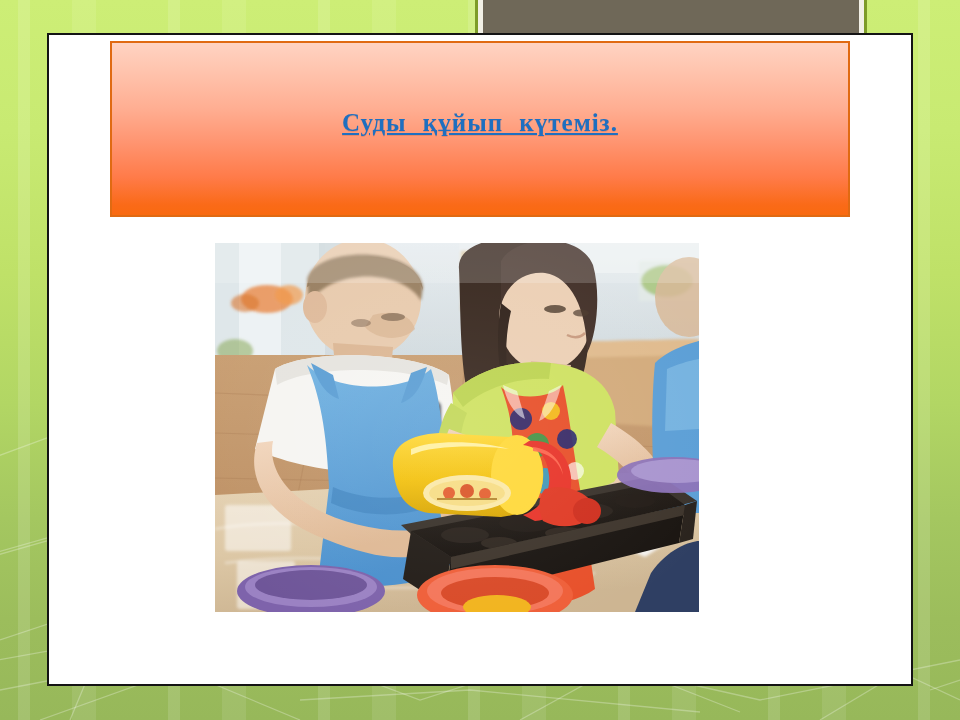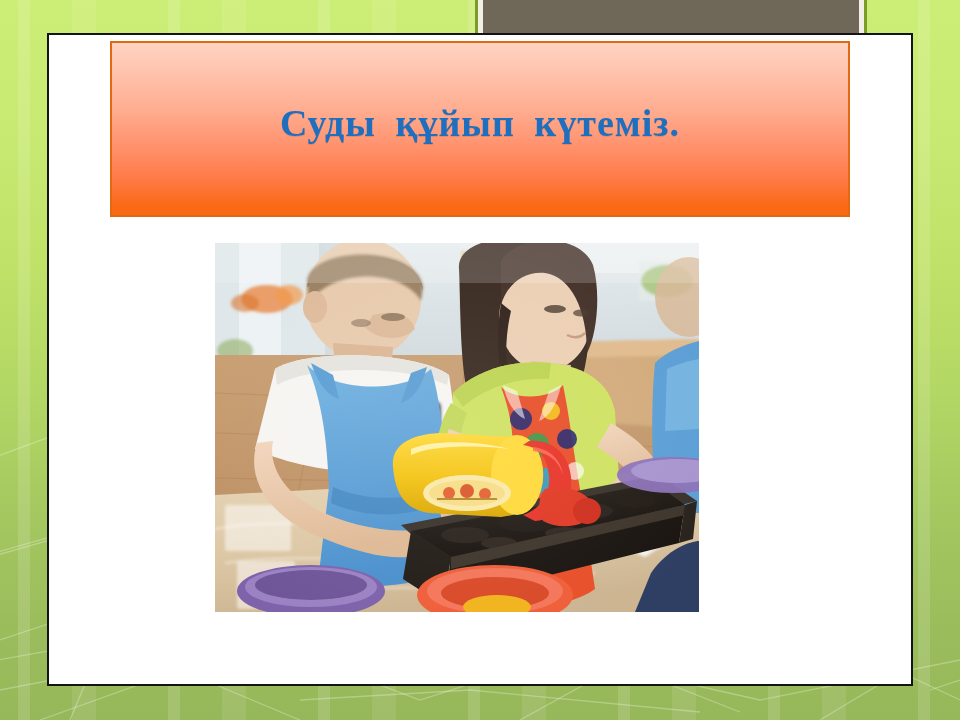--- a/index.html
+++ b/index.html
@@ -92,28 +92,29 @@
       #ff7b49 78%,
       #fa6a18 94%,
       #f96a10 100%);
     display: flex;
     align-items: center;
     justify-content: center;
   }
   #title-text {
     font-family: "Liberation Serif", serif;
     font-weight: bold;
-    font-size: 38px;
+    font-size: 25px;
     color: #1f6fc0;
     letter-spacing: 1px;
     word-spacing: 9px;
     white-space: nowrap;
     text-align: center;
     margin-top: -12px;
     text-shadow: 0 1px 0 rgba(0,0,0,0.10);
+    text-decoration: underline;
   }
 
   
   #photo {
     position: absolute;
     left: 215px;
     top: 243px;
     width: 484px;
     height: 369px;
     overflow: hidden;

